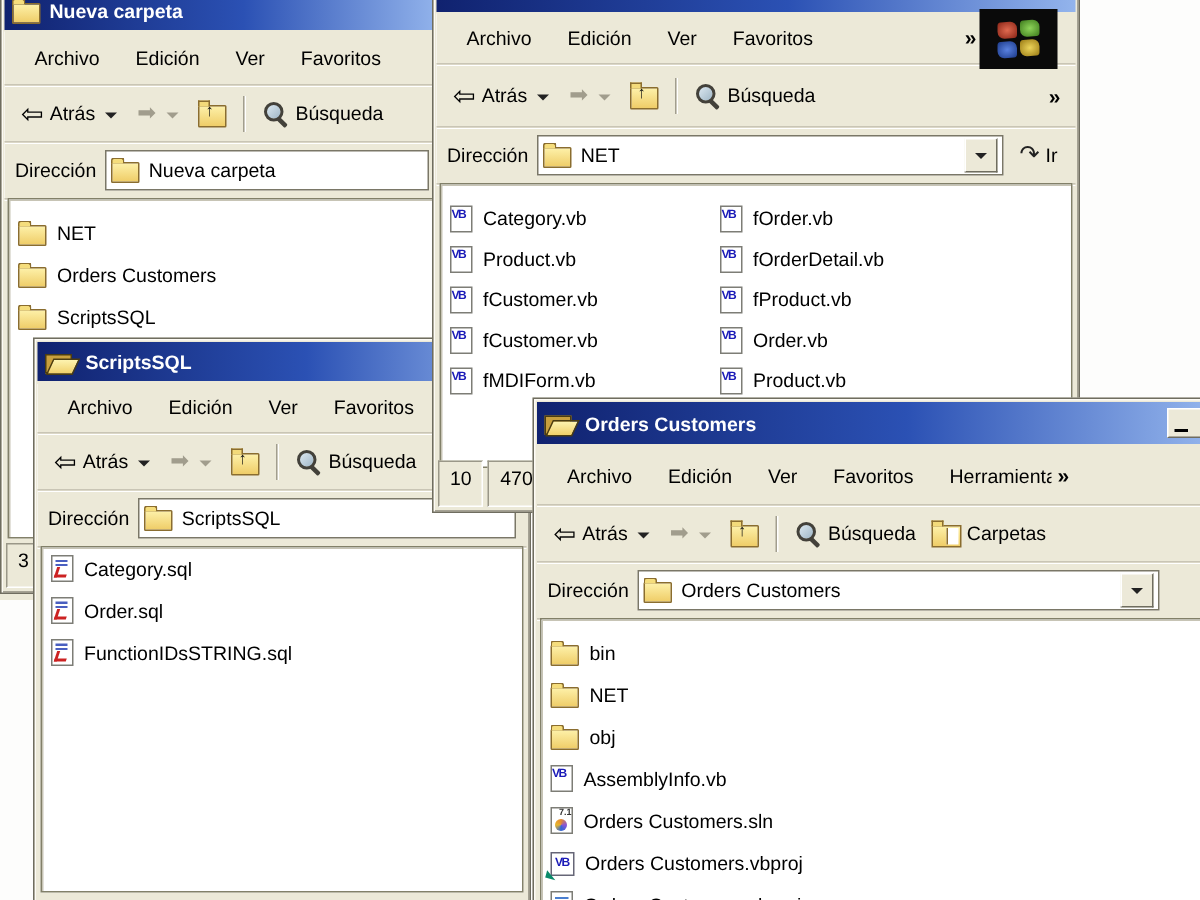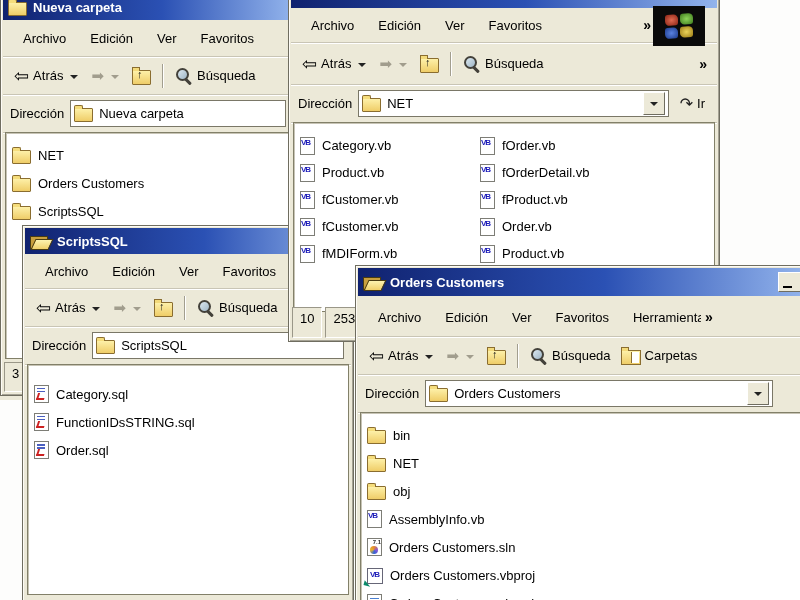--- a/index.html
+++ b/index.html
@@ -110,21 +110,21 @@
   #win-net .addressbar{top:104px;height:37px;}
   #win-net .listarea{top:141px;height:179px;padding-top:9px;}
   #win-net .row{height:27px;}
   #win-net .col1{width:180px;}
   #win-net .statusbar{bottom:3px;height:31px;}
   #win-scripts{left:22px;top:225px;width:330px;height:377px;z-index:2;}
   #win-scripts .titlebar{height:26px;}
   #win-scripts .menubar{top:29px;height:33px;}
   #win-scripts .toolbar{top:63px;height:37px;}
   #win-scripts .addressbar{top:101px;height:37px;}
-  #win-scripts .listarea{top:138px;bottom:8px;padding-top:15px;}
+  #win-scripts .listarea{top:138px;bottom:8px;padding-top:0;}
   #win-scripts .row{height:28px;}
   #win-orders{left:355px;top:265px;width:452px;height:340px;z-index:4;}
   #win-orders .titlebar{height:28px;}
   #win-orders .menubar{top:32px;height:38px;}
   #win-orders .toolbar{top:71px;height:37px;}
   #win-orders .addressbar{top:109px;height:37px;}
   #win-orders .listarea{top:146px;bottom:2px;padding-top:8px;}
   #win-orders .row{height:28px;}
   #win-orders .addr-field{margin-right:26px;}
   [data-name="menu-item-herramientas"]{max-width:68px;overflow:hidden;padding-right:0;}
@@ -315,21 +315,21 @@
               <span class="fi fi-doc" data-name="vb-file-icon">
                 <span class="vbt">VB</span>
               </span>
               <span class="lbl" data-name="file-label">Product.vb</span>
             </div>
           </div>
       </div>
     </div>
     <div class="statusbar" data-name="status-bar">
       <span class="spanel" data-name="status-object-count">10</span>
-      <span class="spanel" data-name="status-size">253</span>
+      <span class="spanel" data-name="status-size">470</span>
       <span class="spanel fill" data-name="status-panel"></span>
     </div>
   </div>
 
   <div class="window" id="win-scripts" data-name="window-scriptssql">
     <div class="titlebar" data-name="titlebar">
       <span class="ti-open" data-name="open-folder-icon"></span>
       <span data-name="window-title">ScriptsSQL</span>
     </div>
     <div class="menubar" data-name="menu-bar">
@@ -368,27 +368,27 @@
         <div class="row" data-name="list-item">
           <span class="fi fi-doc fi-sql" data-name="sql-file-icon">
             <span class="sqm"></span>
           </span>
           <span class="lbl" data-name="file-label">Category.sql</span>
         </div>
         <div class="row" data-name="list-item">
           <span class="fi fi-doc fi-sql" data-name="sql-file-icon">
             <span class="sqm"></span>
           </span>
-          <span class="lbl" data-name="file-label">FunctionIDsSTRING.sql</span>
+          <span class="lbl" data-name="file-label">Order.sql</span>
         </div>
         <div class="row" data-name="list-item">
           <span class="fi fi-doc fi-sql" data-name="sql-file-icon">
             <span class="sqm"></span>
           </span>
-          <span class="lbl" data-name="file-label">Order.sql</span>
+          <span class="lbl" data-name="file-label">FunctionIDsSTRING.sql</span>
         </div>
       </div>
   </div>
 
   <div class="window" id="win-orders" data-name="window-orders-customers">
     <div class="titlebar" data-name="titlebar">
       <span class="ti-open" data-name="open-folder-icon"></span>
       <span data-name="window-title">Orders Customers</span>
       <span class="minbtn" data-name="minimize-button"></span>
     </div>

